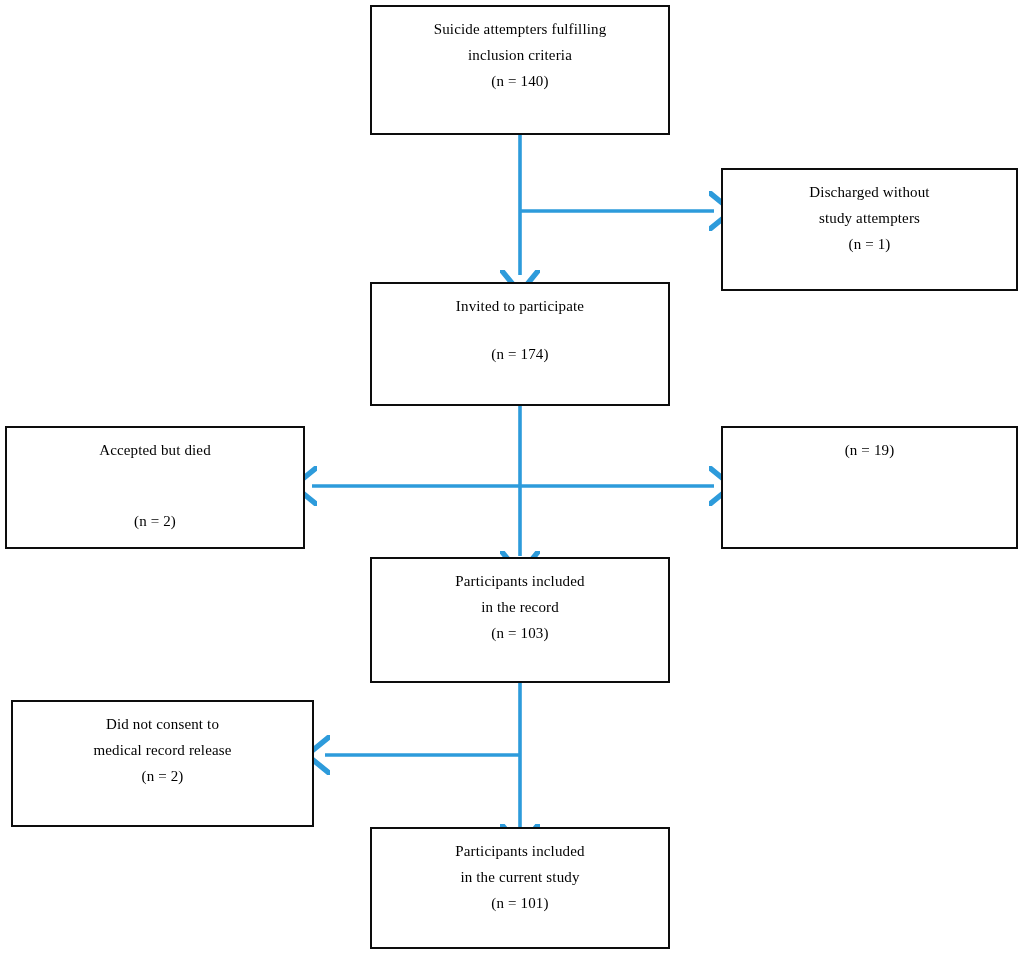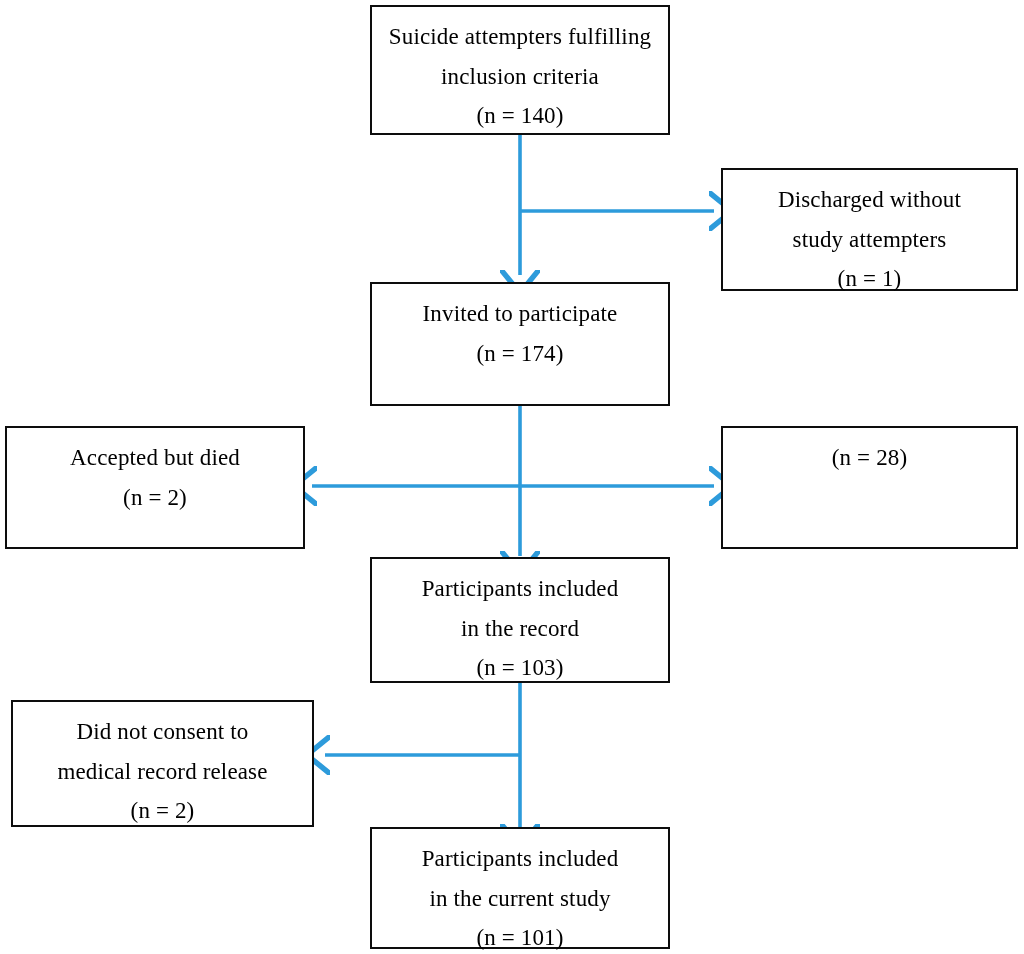--- a/index.html
+++ b/index.html
@@ -26,21 +26,21 @@
     background: #ffffff;
     display: flex;
     flex-direction: column;
     align-items: center;
     z-index: 3;
   }
   .flow-box.valign-top {
     justify-content: flex-start;
   }
   .box-line {
-    font-size: 23px;
+    font-size: 15px;
     line-height: 1.72;
     text-align: left;
     white-space: nowrap;
     letter-spacing: 0.15px;
   }
   .flow-box.valign-top .box-line:first-child {
     margin-top: 10px;
   }
   svg#connectors {
     position: absolute;
@@ -87,32 +87,32 @@
     <div class="box-line">inclusion criteria</div>
     <div class="box-line">(n = 140)</div>
   </div>
 
   <div class="flow-box valign-top" style="left:721px; top:168px; width:297px; height:123px;">
     <div class="box-line">Discharged without</div>
     <div class="box-line">study attempters</div>
     <div class="box-line">(n = 1)</div>
   </div>
 
-  <div class="flow-box valign-top" style="left:370px; top:282px; width:300px; height:124px;">
+  <div class="flow-box valign-top" style="left:370px; top:282px; width:300px; height:124px;gap:22px;">
     <div class="box-line">Invited to participate</div>
     <div class="box-line">(n = 174)</div>
   </div>
 
-  <div class="flow-box valign-top" style="left:5px; top:426px; width:300px; height:123px;">
+  <div class="flow-box valign-top" style="left:5px; top:426px; width:300px; height:123px;gap:45px;">
     <div class="box-line">Accepted but died</div>
     <div class="box-line">(n = 2)</div>
   </div>
 
   <div class="flow-box valign-top" style="left:721px; top:426px; width:297px; height:123px;">
-    <div class="box-line">(n = 28)</div>
+    <div class="box-line">(n = 19)</div>
   </div>
 
   <div class="flow-box valign-top" style="left:370px; top:557px; width:300px; height:126px;">
     <div class="box-line">Participants included</div>
     <div class="box-line">in the record</div>
     <div class="box-line">(n = 103)</div>
   </div>
 
   <div class="flow-box valign-top" style="left:11px; top:700px; width:303px; height:127px;">
     <div class="box-line">Did not consent to</div>

